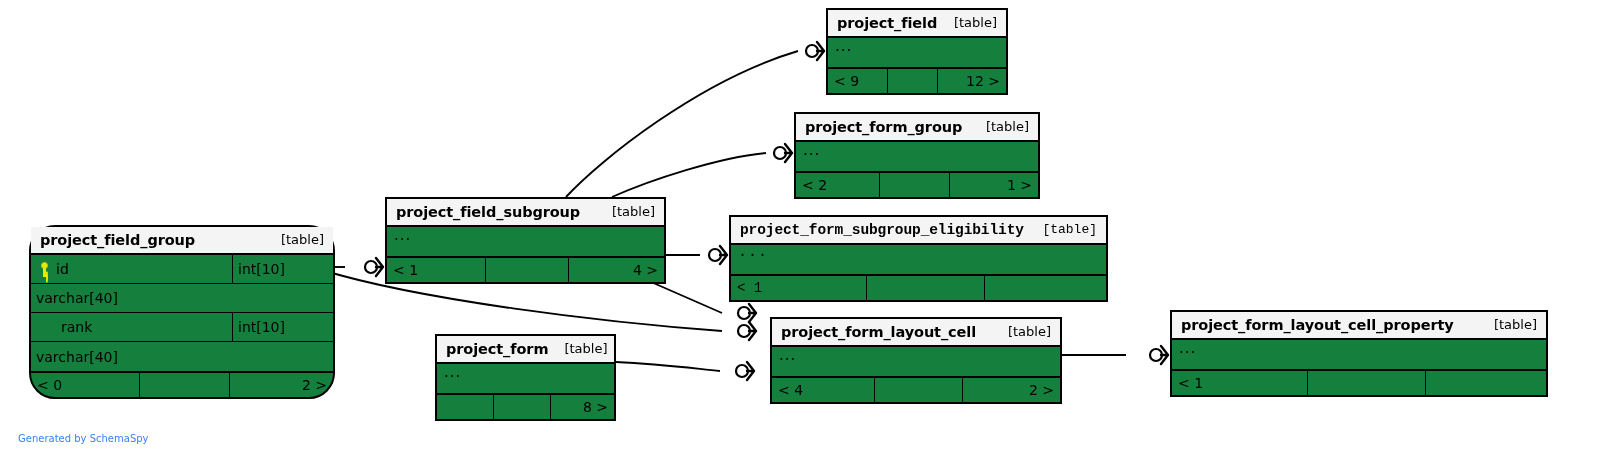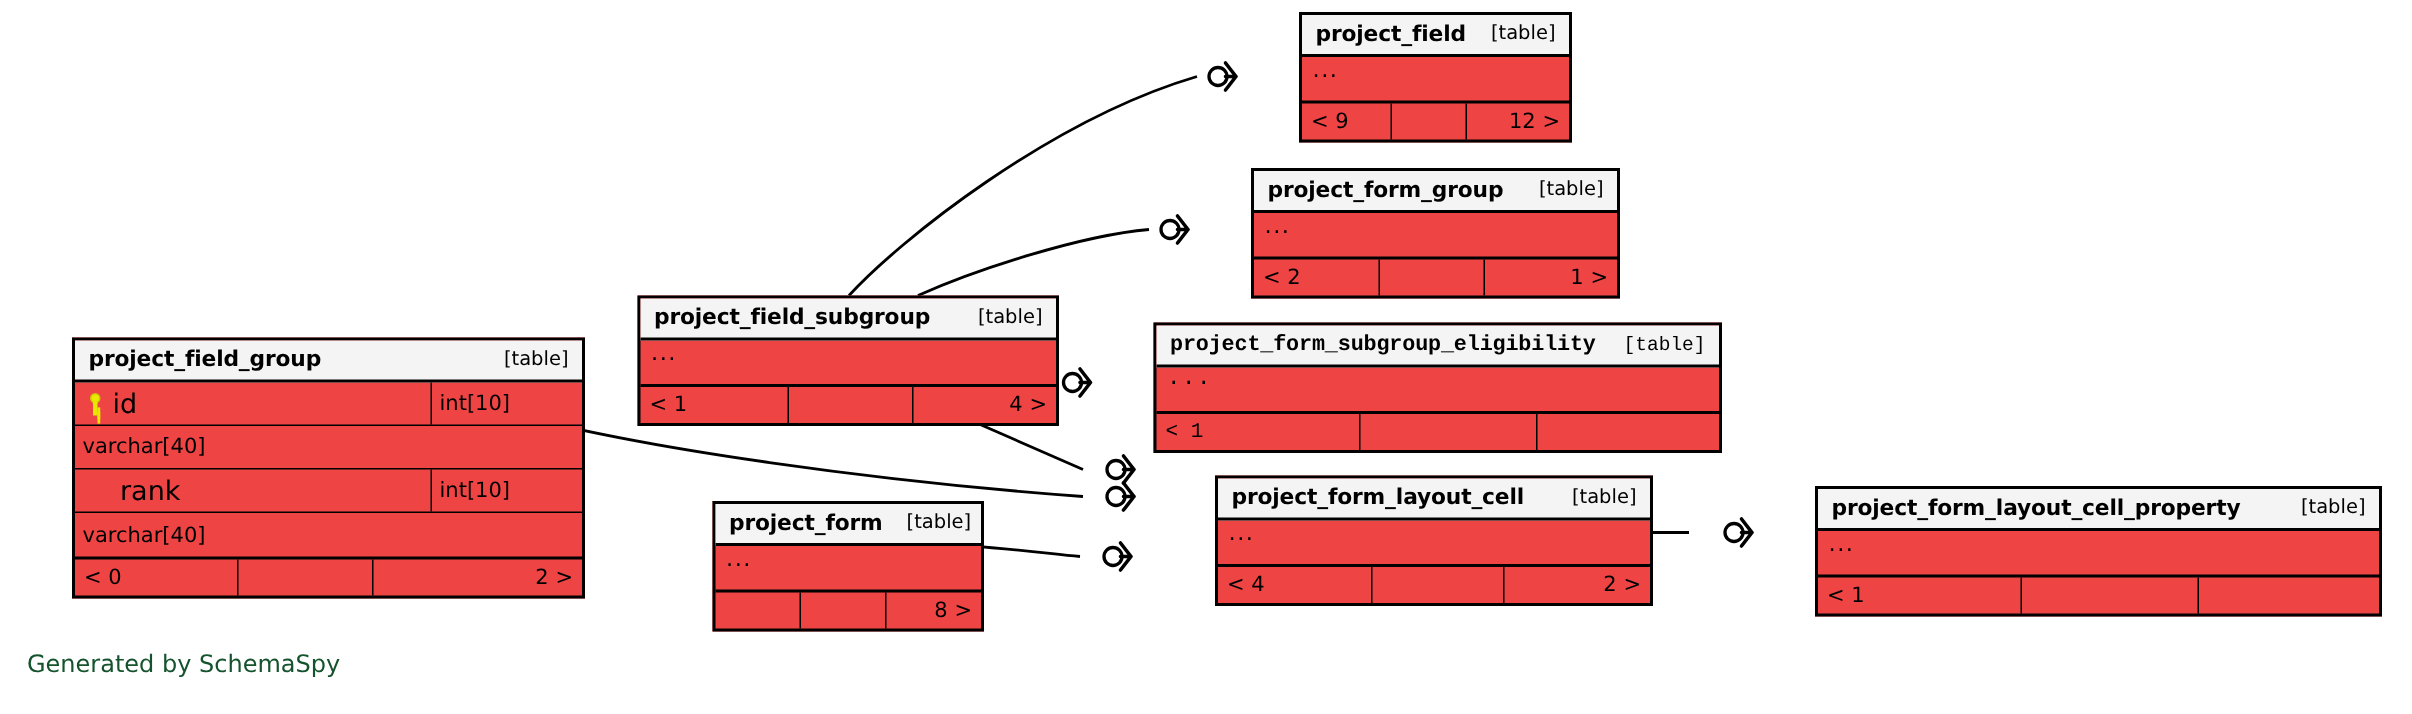--- a/index.html
+++ b/index.html
@@ -23,23 +23,22 @@
     left: 0;
     top: 0;
     width: 1608px;
     height: 476px;
     pointer-events: none;
   }
   .table-node {
     position: absolute;
     box-sizing: border-box;
     border: 2px solid #000000;
-    background: #ef4444;
+    background: #15803d;
     z-index: 3;
-    margin-left: 40px;
   }
   .tbl-header {
     display: flex;
     align-items: center;
     justify-content: space-between;
     background: #f4f4f4;
     border-bottom: 2px solid #000000;
     padding: 3px 9px 4px 9px;
     box-sizing: border-box;
     height: 28px;
@@ -72,21 +71,21 @@
     height: 29px;
     box-sizing: border-box;
     border-bottom: 1.5px solid #000000;
     align-items: center;
   }
   .col-row:first-child { }
   .col-name {
     flex: 1 1 auto;
     display: flex;
     align-items: center;
-    font-size: 18px;
+    font-size: 14px;
     padding-left: 8px;
     border-right: 1.5px solid #000000;
     height: 100%;
     box-sizing: border-box;
   }
   .col-name .label { padding-left: 4px; }
   .col-name.indent .label { padding-left: 22px; }
   .col-type {
     width: 100px;
     font-size: 14px;
@@ -145,22 +144,22 @@
   .foot-cell:last-child {
     border-right: none;
     justify-content: flex-end;
   }
   .foot-left { justify-content: flex-start; }
   .foot-mid { justify-content: center; }
   #credit {
     position: absolute;
     left: 18px;
     top: 433px;
-    font-size: 16px;
-    color: #14532d;
+    font-size: 10px;
+    color: #3b82f6;
     white-space: nowrap;
   }
 </style>
 </head>
 <body>
 
 <div id="canvas">
 
   <svg id="edges" viewBox="0 0 1608 476" xmlns="http://www.w3.org/2000/svg">
     <defs>
@@ -256,21 +255,21 @@
       <span class="tbl-kind">[table]</span>
     </div>
     <div class="tbl-ellipsis">...</div>
     <div class="tbl-footer">
       <div class="foot-cell foot-left" style="width:136px;">&lt; 1</div>
       <div class="foot-cell foot-mid" style="width:118px;"></div>
       <div class="foot-cell" style="flex:1;"></div>
     </div>
   </div>
 
-  <div class="table-node" style="left:8px; top:225px; width:342px;">
+  <div class="table-node" style="left:29px; top:225px; width:306px;border-radius:26px;">
     <div class="tbl-header">
       <span class="tbl-name">project_field_group</span>
       <span class="tbl-kind">[table]</span>
     </div>
 
     <div class="col-row">
       <div class="col-name">
         <span class="key-icon"></span>
         <span class="label">id</span>
       </div>
@@ -305,21 +304,21 @@
       <span class="tbl-kind">[table]</span>
     </div>
     <div class="tbl-ellipsis">...</div>
     <div class="tbl-footer">
       <div class="foot-cell foot-left" style="width:103px;">&lt; 4</div>
       <div class="foot-cell foot-mid" style="width:88px;"></div>
       <div class="foot-cell" style="flex:1;">2 &gt;</div>
     </div>
   </div>
 
-  <div class="table-node" style="left:1170px; top:324px; width:378px;">
+  <div class="table-node" style="left:1170px; top:310px; width:378px;">
     <div class="tbl-header">
       <span class="tbl-name">project_form_layout_cell_property</span>
       <span class="tbl-kind">[table]</span>
     </div>
     <div class="tbl-ellipsis">...</div>
     <div class="tbl-footer">
       <div class="foot-cell foot-left" style="width:136px;">&lt; 1</div>
       <div class="foot-cell foot-mid" style="width:118px;"></div>
       <div class="foot-cell" style="flex:1;"></div>
     </div>

